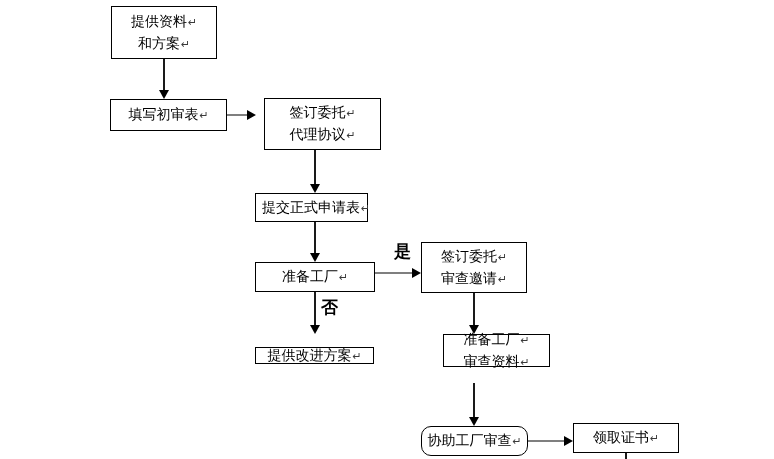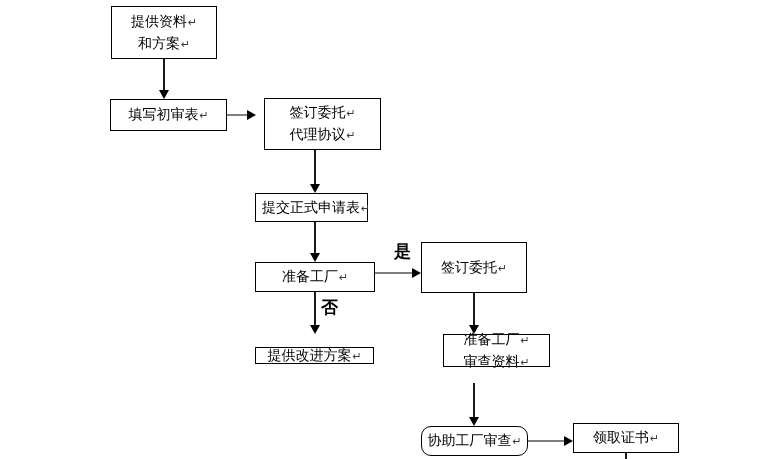--- a/index.html
+++ b/index.html
@@ -81,20 +81,21 @@
       <div class="node-line"><span class="">代理协议</span><span class="return-mark">↵</span></div>
     </div>
     <div class="node" style="left: 255px; top: 193px; width: 113px; height: 29px; padding-left: 9px;">
       <div class="node-line"><span class="">提交正式申请表</span><span class="return-mark">↵</span></div>
     </div>
     <div class="node" style="left: 255px; top: 262px; width: 120px; height: 30px;">
       <div class="node-line"><span class="">准备工厂</span><span class="return-mark">↵</span></div>
     </div>
     <div class="node" style="left: 421px; top: 242px; width: 106px; height: 51px;">
       <div class="node-line"><span class="">签订委托</span><span class="return-mark">↵</span></div>
+      <div class="node-line"><span class="">审查邀请</span><span class="return-mark">↵</span></div>
     </div>
     <div class="node" style="left: 255px; top: 347px; width: 119px; height: 17px;">
       <div class="node-line"><span class="">提供改进方案</span><span class="return-mark">↵</span></div>
     </div>
     <div class="node" style="left: 443px; top: 334px; width: 107px; height: 33px;">
       <div class="node-line"><span class="">准备工厂</span><span class="return-mark">↵</span></div>
       <div class="node-line"><span class="">审查资料</span><span class="return-mark">↵</span></div>
     </div>
     <div class="node" style="left: 421px; top: 426px; width: 107px; height: 30px; border-radius: 10px;">
       <div class="node-line"><span class="">协助工厂审查</span><span class="return-mark">↵</span></div>

